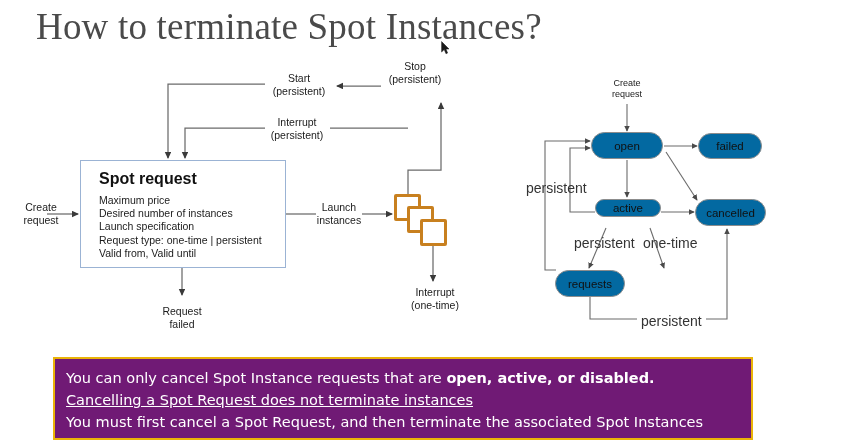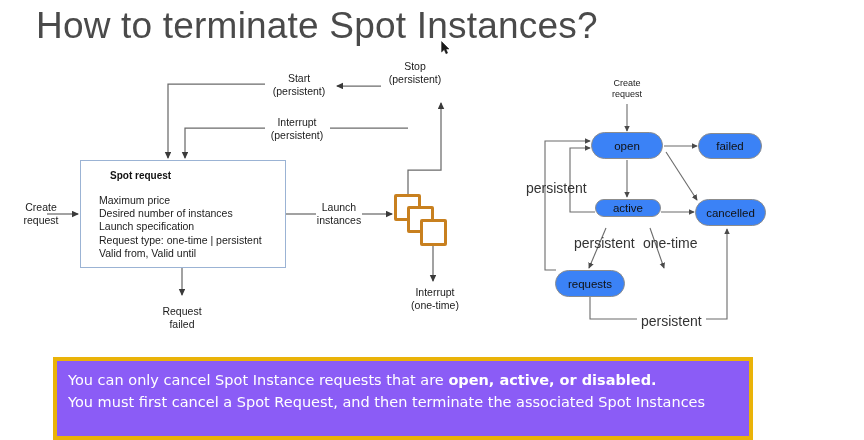--- a/index.html
+++ b/index.html
@@ -8,68 +8,68 @@
     font-family:"Liberation Sans", sans-serif;
     color:#222;overflow:hidden;position:relative;
   }
   #slide{position:absolute;left:0;top:0;width:864px;height:440px;}
 
   
   #title{
     position:absolute;left:36px;top:5px;
     font-size:37px;font-weight:300;color:#4a4a4a;
     letter-spacing:.2px;white-space:nowrap;
-    font-family:Liberation Sans, sans-serif;
+    font-family:Liberation Serif, serif;
   }
 
   
   .arrows{position:absolute;left:0;top:0;width:864px;height:440px;pointer-events:none;}
 
   
   .lbl{
     position:absolute;font-size:10.5px;line-height:12.5px;
     text-align:center;color:#1b1b1b;white-space:pre-line;
   }
 
   #spotbox{
     position:absolute;left:80px;top:160px;width:206px;height:108px;
     border:1px solid #9bb3d4;background:#ffffff;box-sizing:border-box;
   }
   #spotbox .hdr{
-    position:absolute;left:18px;top:9px;font-size:10px;font-weight:bold;color:#111;margin-left:11px;
+    position:absolute;left:18px;top:9px;font-size:16px;font-weight:bold;color:#111;
   }
   #spotbox .lines{
     position:absolute;left:18px;top:33px;font-size:10.5px;line-height:13.2px;
     color:#1b1b1b;white-space:pre-line;
   }
 
   
   .inst{
     position:absolute;width:27px;height:27px;border:3px solid #c8801f;
     background:#ffffff;box-sizing:border-box;border-radius:2px;
   }
   #inst1{left:394px;top:194px;z-index:3;}
   #inst2{left:407px;top:206px;z-index:4;}
   #inst3{left:420px;top:219px;z-index:5;}
 
   
   .node{
     position:absolute;box-sizing:border-box;
-    border:1px solid #8c8c8c;border-radius:14px;background:#3b82f6;
+    border:1px solid #8c8c8c;border-radius:14px;background:#0369a1;
     display:flex;align-items:center;justify-content:center;
     font-size:11.5px;color:#111;
   }
   .slbl{
     position:absolute;font-size:14px;color:#333;white-space:nowrap;
   }
 
   
   #callout{
     position:absolute;left:53px;top:357px;width:700px;height:83px;
-    background:#8b5cf6;border:4px solid #eab308;box-sizing:border-box;
+    background:#701a75;border:2px solid #eab308;box-sizing:border-box;
   }
   #callout p{
     margin:0;color:#ffffff;font-size:14.5px;line-height:22px;
     padding-left:11px;white-space:nowrap;
     font-family:"DejaVu Sans", sans-serif;
   }
   #callout p:first-child{padding-top:8px;}
   #callout .u{text-decoration:underline;}
   #callout b{font-weight:bold;}
 
@@ -203,20 +203,21 @@
   <div class="slbl" style="left:574px;top:235px;">persistent</div>
 
   <div class="slbl" style="left:643px;top:235px;"></div>
 
   <div class="slbl" style="left:643px;top:235px;">one-time</div>
 
   <div class="slbl" style="left:637px;top:313px;background:#fff;padding:0 4px;">persistent</div>
 
   <div id="callout">
     <p><span>You can only cancel Spot Instance requests that are </span><b>open, active, or disabled.</b></p>
+    <p class="u">Cancelling a Spot Request does not terminate instances</p>
     <p>You must first cancel a Spot Request, and then terminate the associated Spot Instances</p>
   </div>
 
   <svg id="cursor" viewBox="0 0 9 14" xmlns="http://www.w3.org/2000/svg">
     <path d="M0.6,0.6 L0.6,11 L3.2,8.6 L5,12.8 L6.6,12 L5,8 L8,8 z" fill="#1a1a1a" stroke="#1a1a1a" stroke-width="0.5"></path>
   </svg>
 
 </div>
 
 </body></html>

